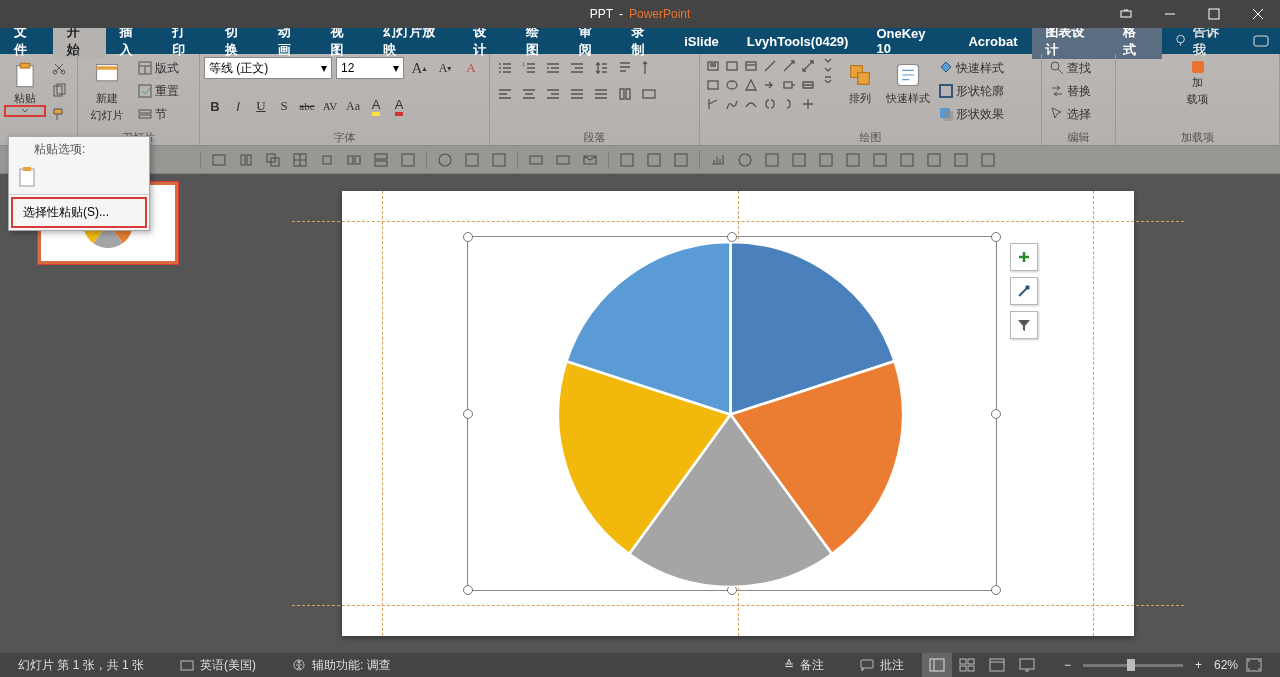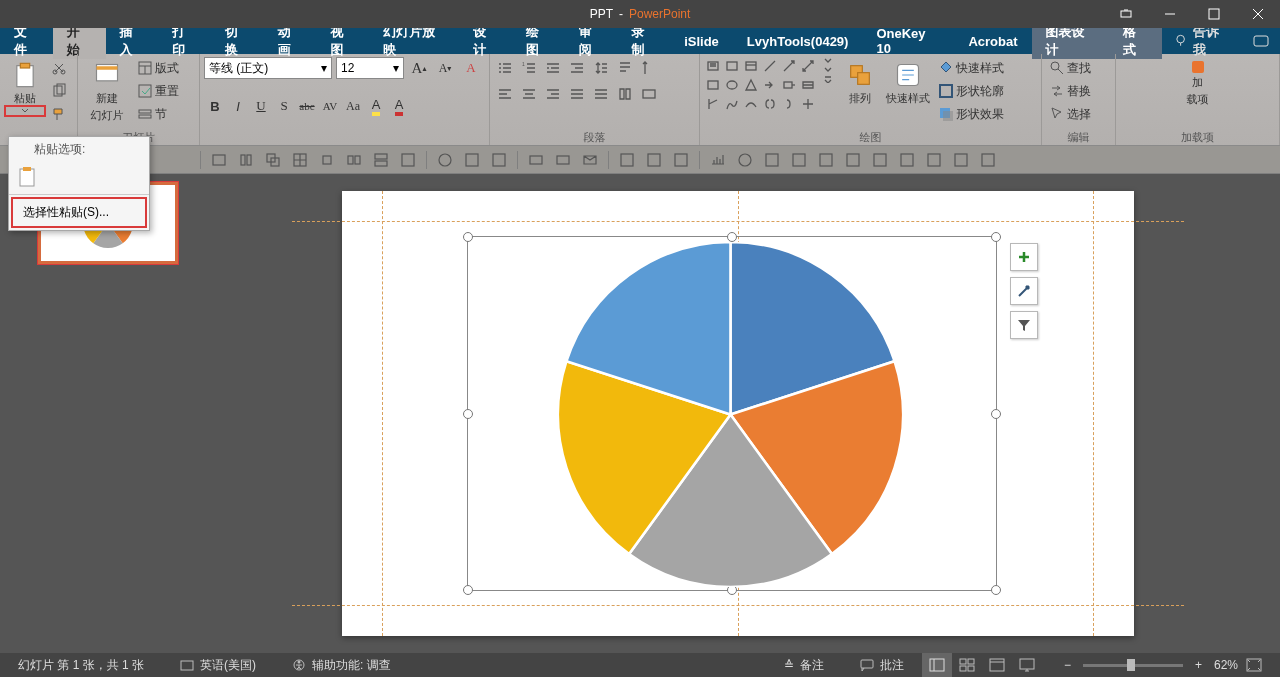--- a/index.html
+++ b/index.html
@@ -262,20 +262,21 @@
         <div class="font-btn" style="font-size:11px">AV</div>
         <div class="font-btn" style="font-size:12px">Aa</div>
         <div class="font-btn">
             <span style="border-bottom:4px solid #fde047">A</span>
           </div>
         <div class="font-btn">
             <span style="border-bottom:4px solid #c33">A</span>
           </div>
       </div>
     </div>
+    <div class="group-label">字体</div>
   </div>
 
   <div class="group" style="width:210px">
     <div class="group-body" style="flex-direction:column;gap:4px">
       <div style="display:flex;gap:2px">
         <div class="font-btn">
             <svg width="16" height="16">
               <path class="ic-path" d="M2 4h2M6 4h8M2 8h2M6 8h8M2 12h2M6 12h8"></path>
             </svg>
           </div>

